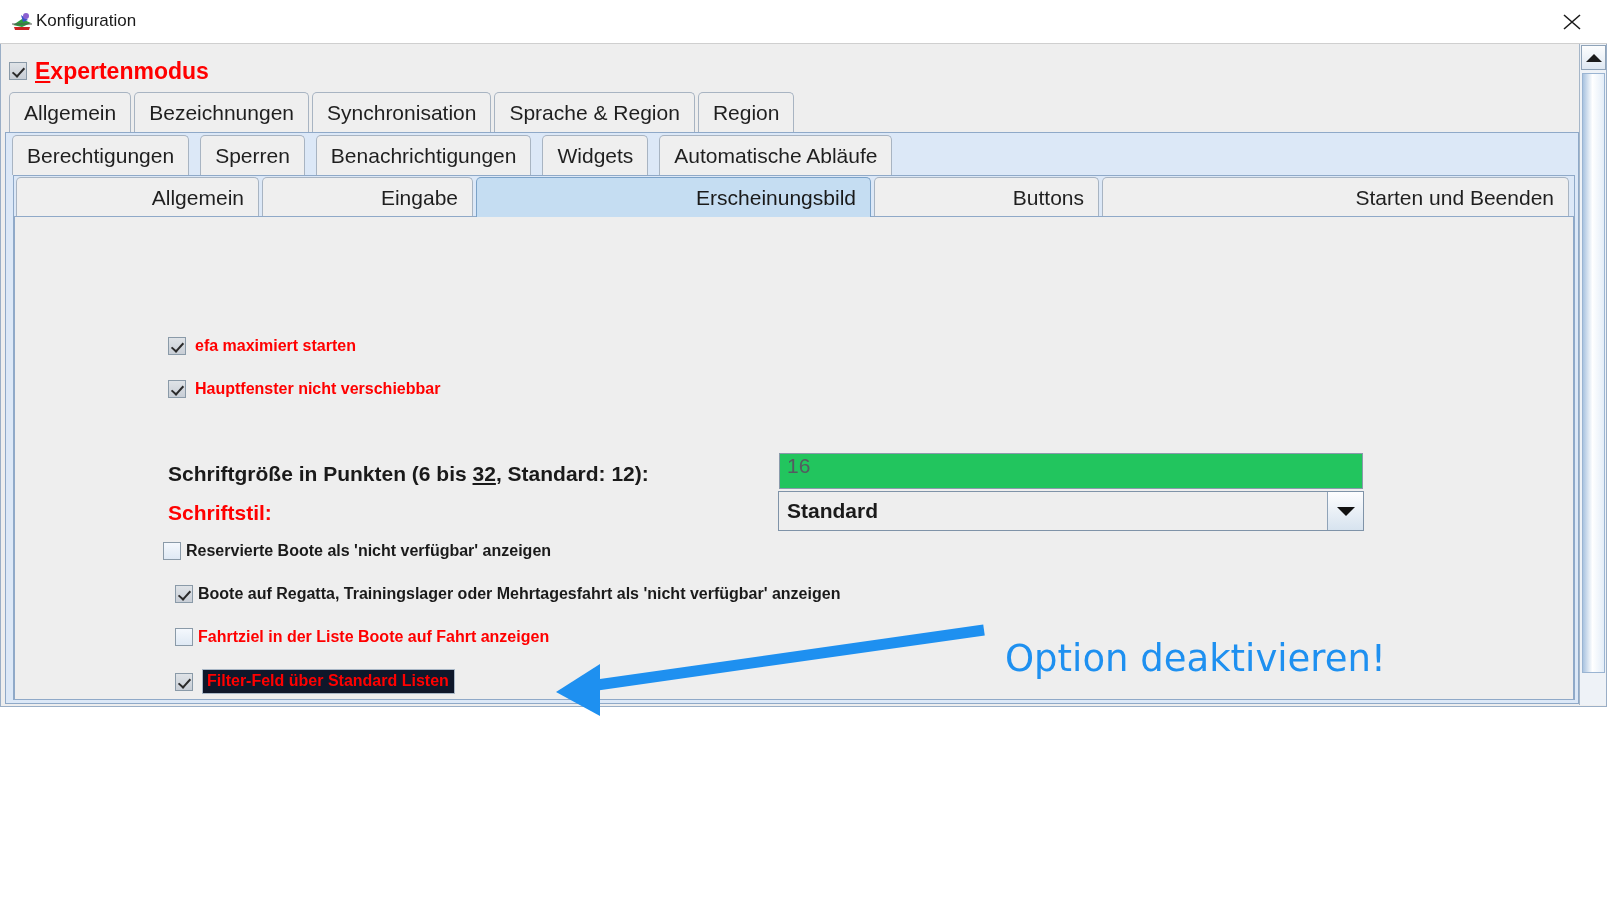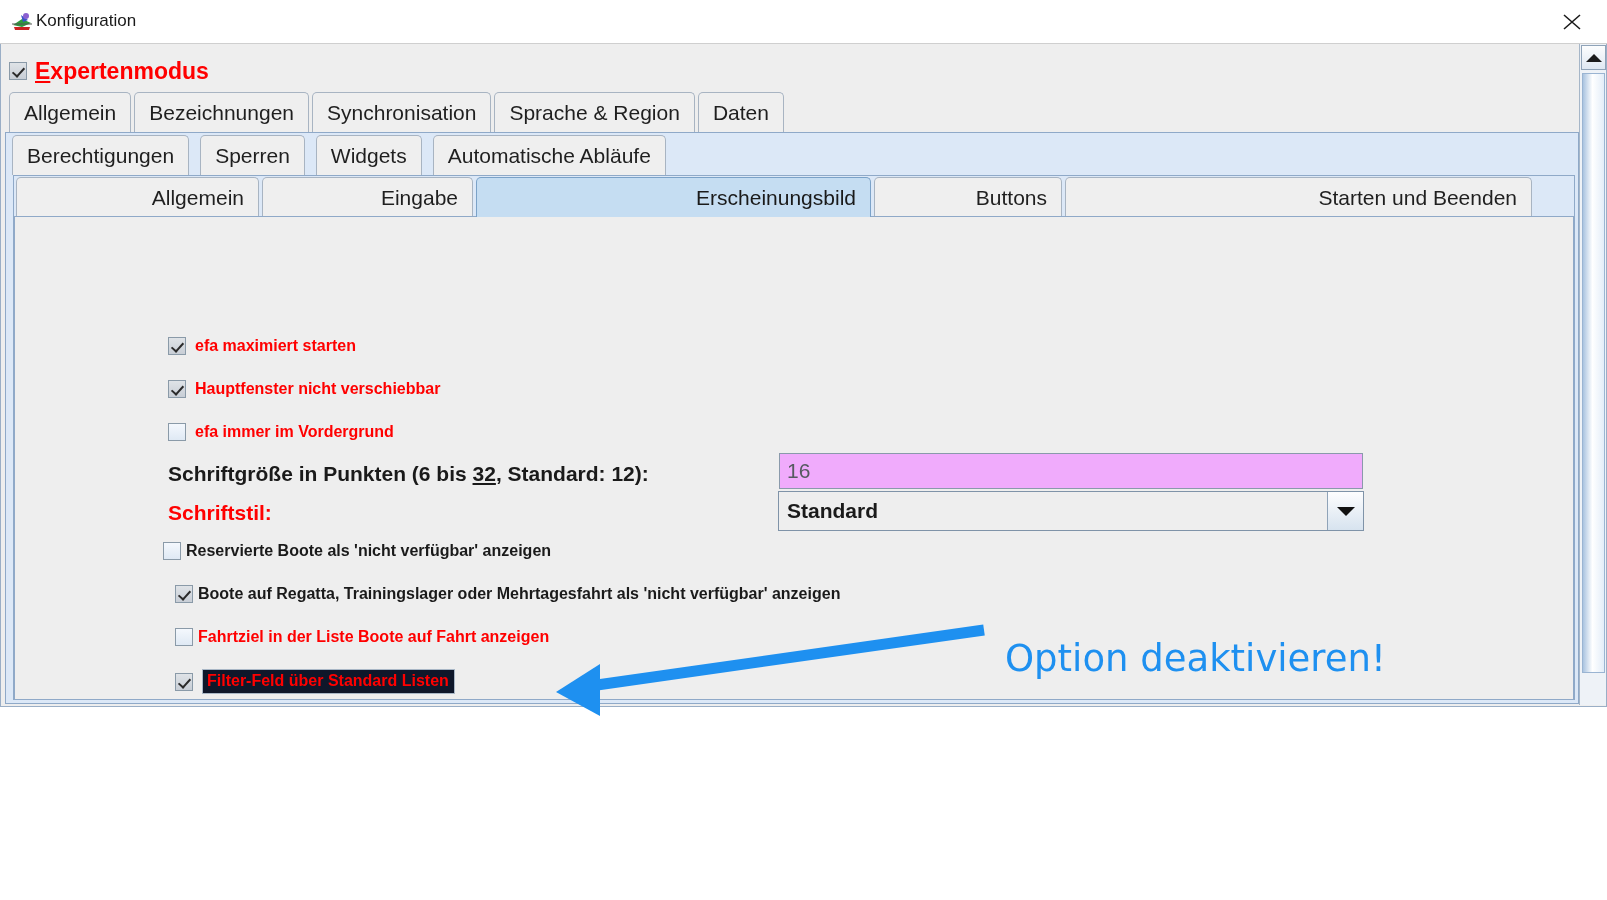--- a/index.html
+++ b/index.html
@@ -180,26 +180,26 @@
   .focusbox {
     border: 1px solid #a9b7c6;
     padding: 2px 5px 3px 4px;
     margin-left: 5px;
     background: #0f172a;
   }
 
   
   .textfield {
     position: absolute;
-    background: #f0abfc;
+    background: #22c55e;
     border: 1px solid #8a9aab;
     font-size: 21px;
     color: #555a60;
     padding: 0 7px;
-    display: flex; align-items: center;
+    display: flex; align-items: flex-start;
     cursor: text;
   }
 
   
   .combo {
     position: absolute;
     background: #eeeeee;
     border: 1px solid #7f93a8;
     display: flex; align-items: stretch;
     cursor: pointer;
@@ -310,78 +310,77 @@
       <div class="tab">
           <span>Bezeichnungen</span>
         </div>
       <div class="tab">
           <span>Synchronisation</span>
         </div>
       <div class="tab">
           <span>Sprache &amp; Region</span>
         </div>
       <div class="tab">
-          <span>Daten</span>
+          <span>Region</span>
         </div>
     </div>
 
     <div class="panel-l1">
 
       <div class="tabrow" style="left:6px; top:2px;gap:8px;">
         <div class="tab">
             <span>Berechtigungen</span>
           </div>
         <div class="tab">
             <span>Sperren</span>
           </div>
         <div class="tab">
+            <span>Benachrichtigungen</span>
+          </div>
+        <div class="tab">
             <span>Widgets</span>
           </div>
         <div class="tab">
             <span>Automatische Abläufe</span>
           </div>
       </div>
 
       <div class="panel-l2">
 
         <div class="tabrow" style="left:2px; top:1px;">
           <div class="tab" style="width:243px;">
               <span>Allgemein</span>
             </div>
           <div class="tab" style="width:211px;">
               <span>Eingabe</span>
             </div>
           <div class="tab sel" style="width:395px;">
               <span>Erscheinungsbild</span>
             </div>
-          <div class="tab" style="width:188px;margin-top:34px;">
+          <div class="tab" style="width:225px;margin-top:34px;">
               <span>Buttons</span>
             </div>
           <div class="tab" style="width:467px;">
               <span>Starten und Beenden</span>
             </div>
         </div>
 
         <div class="panel-l3">
           <div class="form">
 
             <div class="frow" style="left:153px; top:120px;">
               <span class="cb on"></span>
               <span class="lbl">efa maximiert starten</span>
             </div>
 
             <div class="frow" style="left:153px; top:163px;">
               <span class="cb on"></span>
               <span class="lbl">Hauptfenster nicht verschiebbar</span>
             </div>
 
-            <div class="frow" style="left:153px; top:206px;">
-              <span class="cb off"></span>
-              <span class="lbl">efa immer im Vordergrund</span>
-            </div>
 
             <div class="plain-lbl" style="left:153px; top:245px;"><span>Schriftgröße in Punkten (6 bis </span><u>32</u><span>, Standard: 12):</span></div>
 
             <div class="textfield" style="left:764px; top:236px; width:584px; height:36px;">
               <span>16</span>
             </div>
 
             <div class="plain-lbl red" style="left:153px; top:284px;">Schriftstil:</div>
 
             <div class="combo" style="left:763px; top:274px; width:586px; height:40px;">

